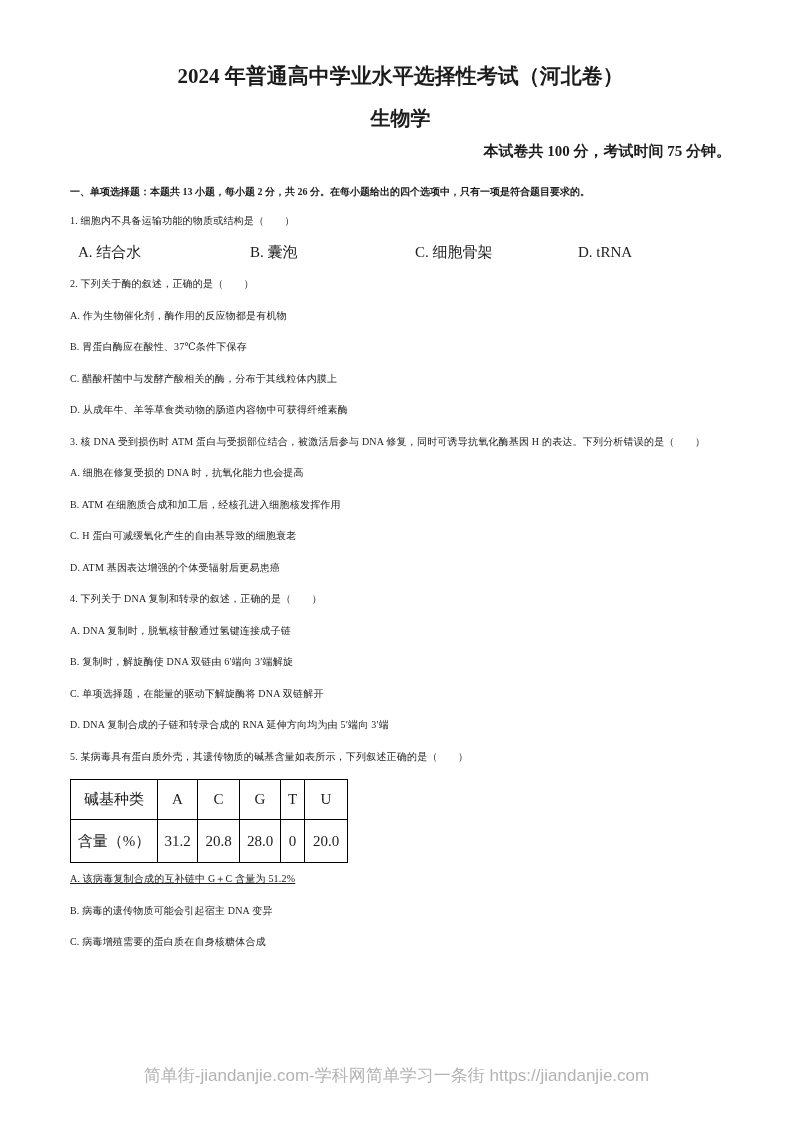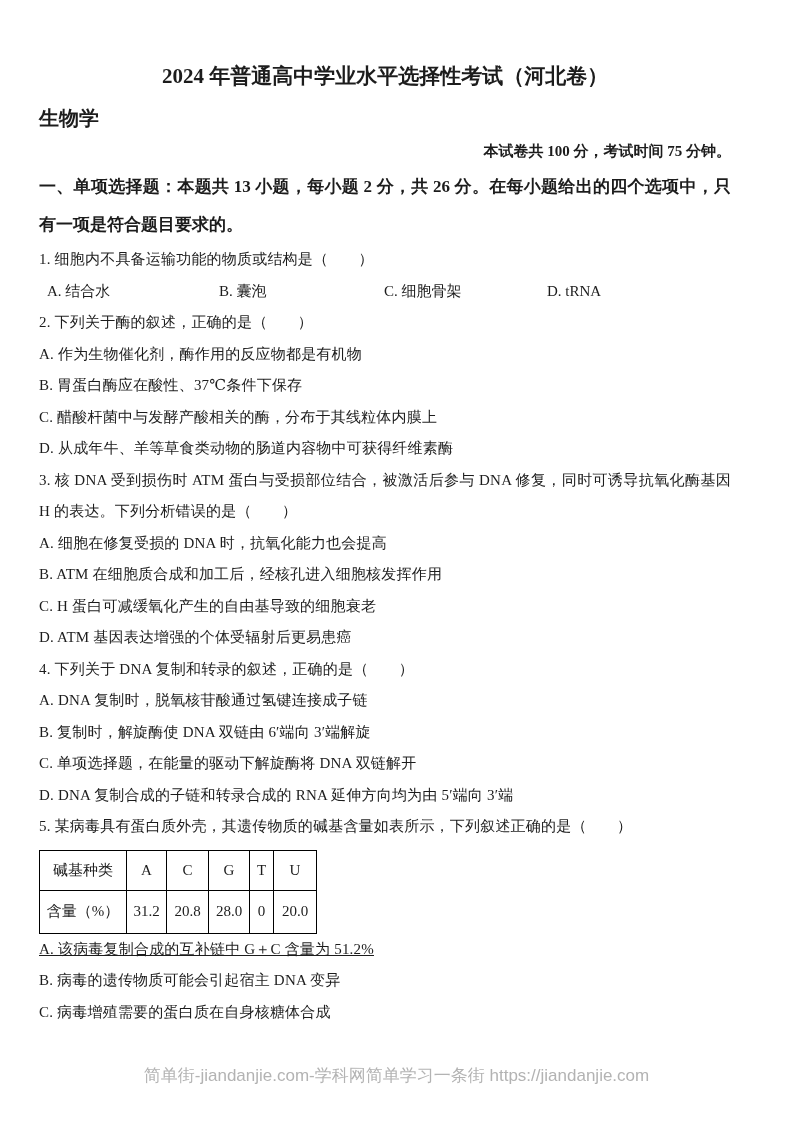--- a/index.html
+++ b/index.html
@@ -5,41 +5,41 @@
   * { box-sizing: border-box; }
   html, body { margin: 0; padding: 0; }
   body {
     width: 793px; height: 1122px;
     background: #ffffff;
     color: #1c1c1c;
     font-family: "Liberation Serif", "DejaVu Serif", serif;
     position: relative;
     overflow: hidden;
   }
-  .content { padding: 60px 62px 0 39px; }
+  .content { padding: 60px 62px 0 70px; }
 
   .title {
     text-align: center; font-weight: bold;
     font-size: 21px; line-height: 32px;
   }
   .subject {
-    text-align: left; font-weight: bold;
+    text-align: center; font-weight: bold;
     font-size: 20px; line-height: 30px; margin-top: 11px;
   }
   .info {
     text-align: right; font-weight: bold;
     font-size: 15px; line-height: 24px; margin-top: 6px;
   }
   .section-header {
-    font-weight: bold; font-size: 17px; line-height: 38px;
-    text-align: justify; margin-top: 5px;
+    font-weight: bold; font-size: 10px; line-height: 26px;
+    text-align: justify; margin-top: 16px;
   }
 
   p.line {
-    margin: 0; font-size: 15px; line-height: 31.5px;
+    margin: 0; font-size: 10px; line-height: 31.5px;
     text-align: justify; letter-spacing: 0.2px;
   }
   .inline-opts {
     display: flex; font-size: 15px; line-height: 31.5px;
   }
   .inline-opts span:nth-child(1) { width: 172px; margin-left: 8px; }
   .inline-opts span:nth-child(2) { width: 165px; }
   .inline-opts span:nth-child(3) { width: 163px; }
   .inline-opts span:nth-child(4) { flex: 1; }
 

